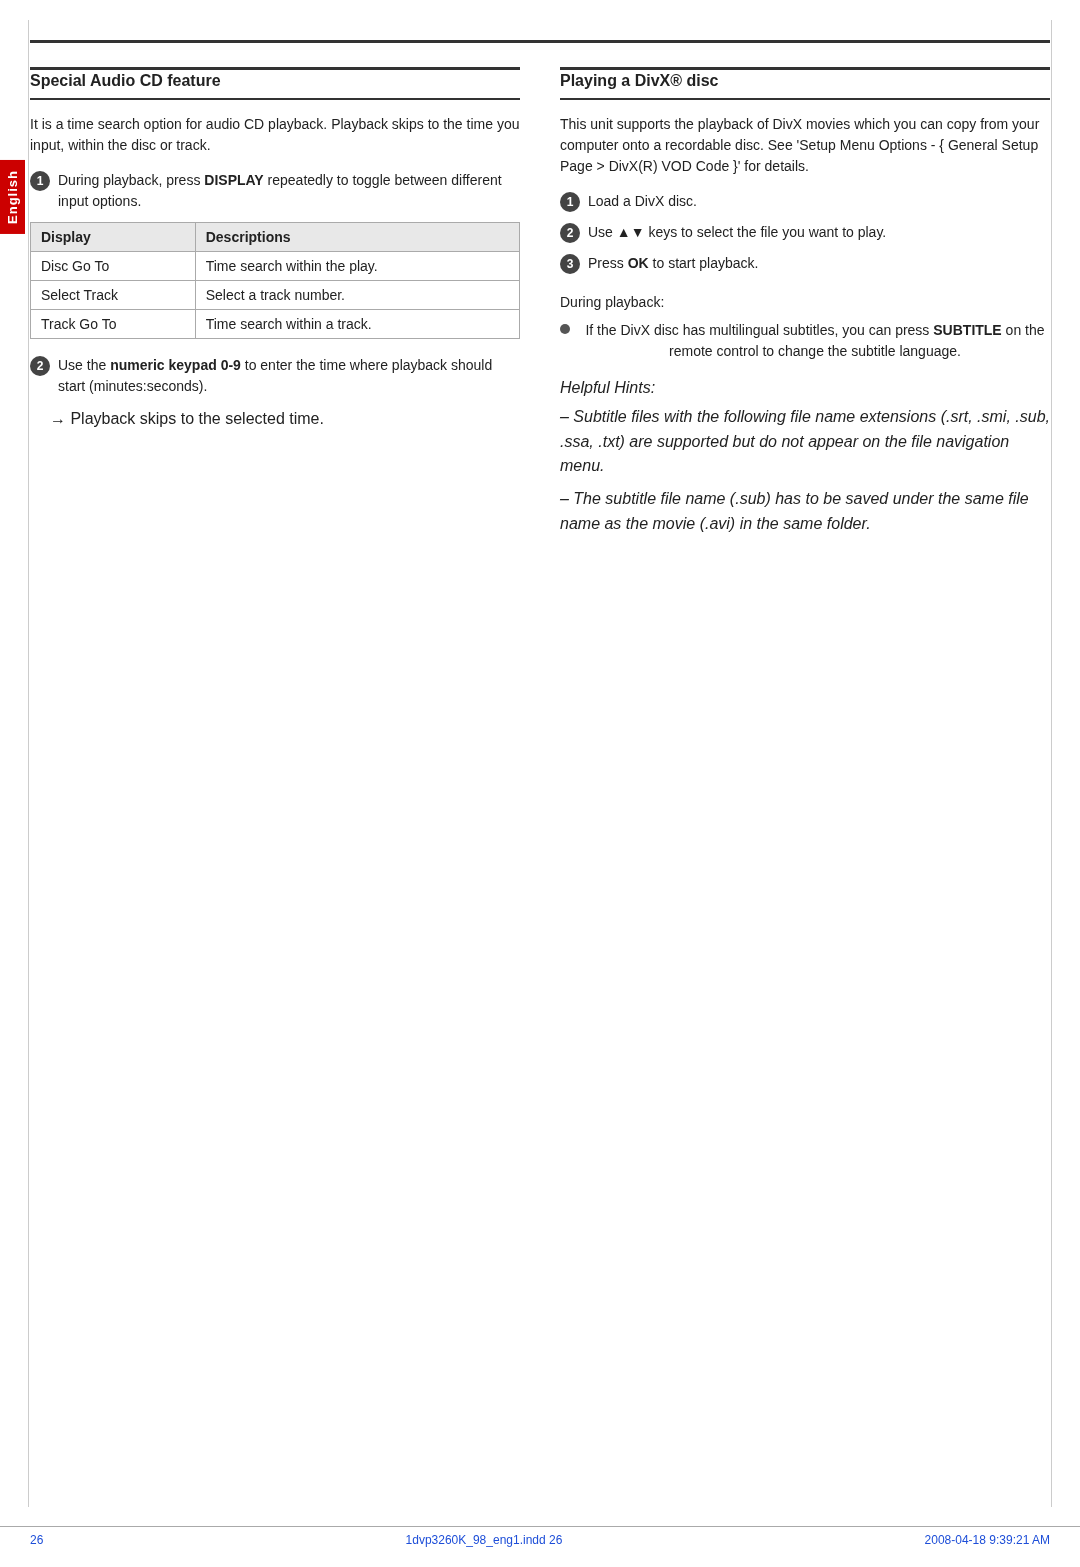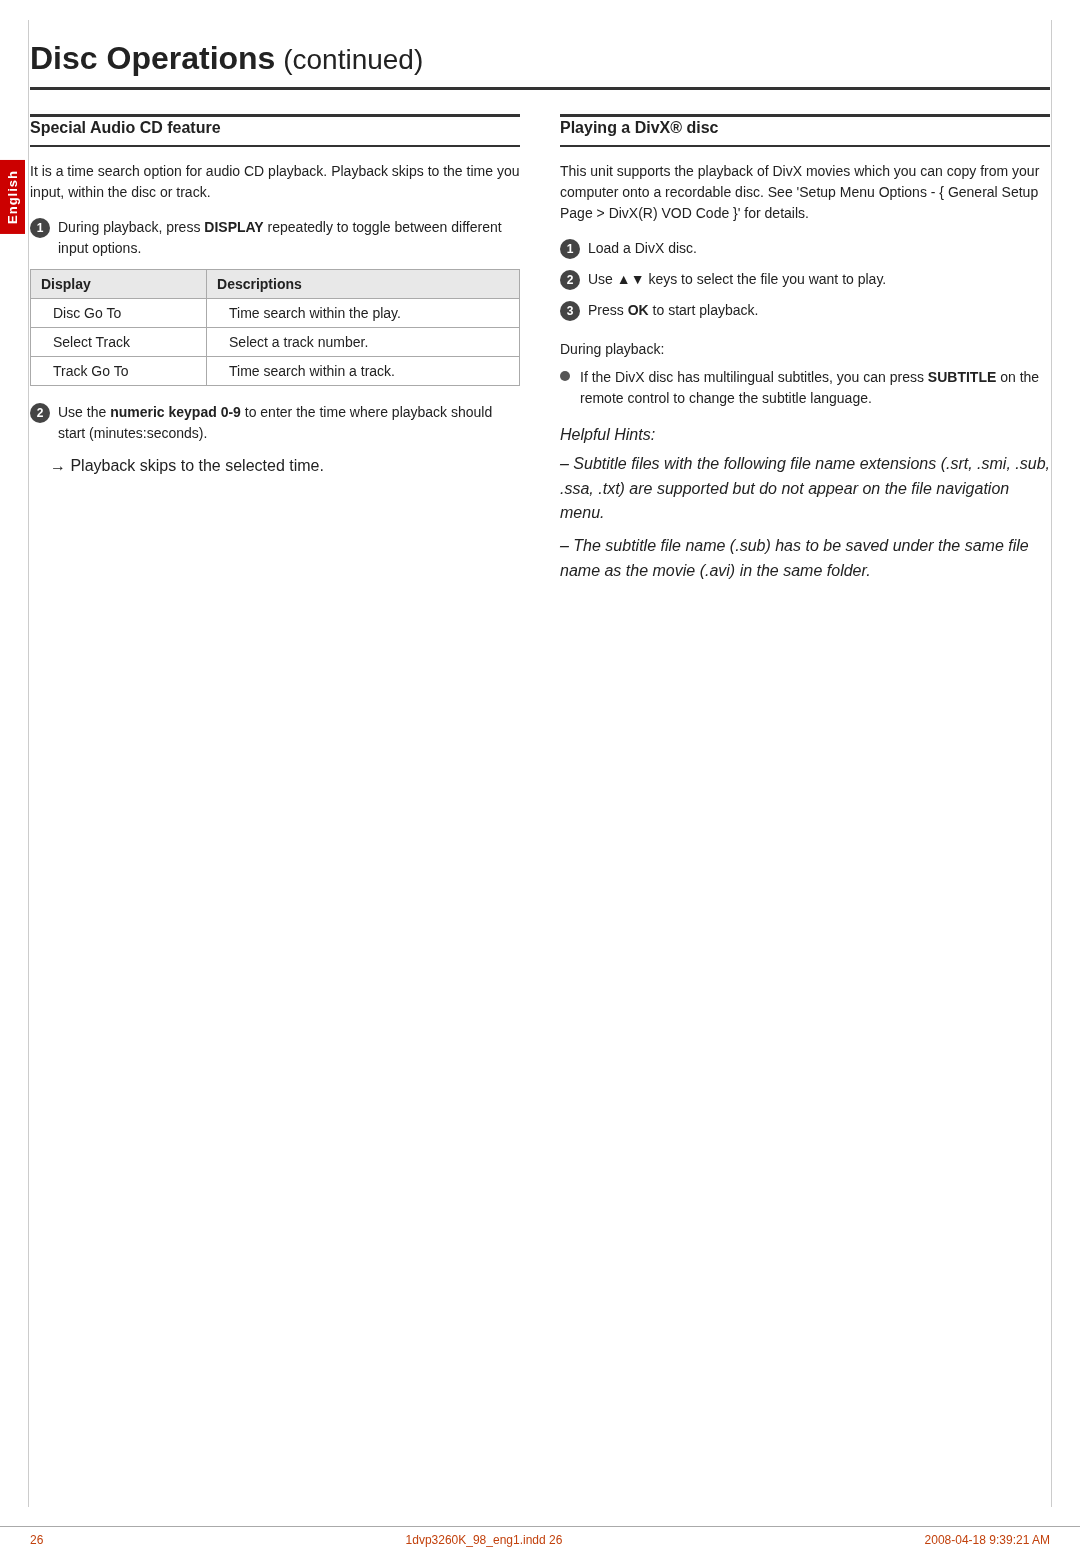--- a/index.html
+++ b/index.html
@@ -144,21 +144,21 @@
     .display-table th {
       background: #e8e8e8;
       border: 1px solid #aaa;
       padding: 6px 10px;
       text-align: left;
       font-weight: bold;
     }
 
     .display-table td {
       border: 1px solid #aaa;
-      padding: 6px 22px;
+      padding: 6px 10px;
       vertical-align: top;
     }
 
     
     .arrow-note {
       font-size: 16px;
       margin-left: 20px;
       margin-bottom: 10px;
       line-height: 1.5;
     }
@@ -181,20 +181,21 @@
       height: 10px;
       border-radius: 50%;
       background: #555;
       flex-shrink: 0;
       margin-right: 10px;
       margin-top: 4px;
     }
 
     .bullet-content {
       flex: 1;
+      text-align: center;
     }
 
     
     .during-label {
       font-size: 14px;
       margin-left: 0;
       margin-bottom: 10px;
       margin-top: 20px;
     }
 
@@ -216,21 +217,21 @@
     .page-footer {
       position: absolute;
       bottom: 20px;
       left: 0;
       right: 0;
       display: flex;
       justify-content: space-between;
       align-items: center;
       padding: 0 30px;
       font-size: 12px;
-      color: #c2410c;
+      color: #1d4ed8;
       border-top: 1px solid #aaa;
       padding-top: 6px;
     }
 
     
     .bold { font-weight: bold; }
 
     
     .left-margin-line {
       position: absolute;
@@ -255,23 +256,20 @@
 
 <div class="page-wrapper">
 
   <div class="left-margin-line"></div>
   <div class="right-margin-line"></div>
 
   <div class="english-tab">English</div>
 
   <div class="main-content">
 
-    <h1 class="page-title">
-      <span>Disc Operations</span><span style="font-weight: normal; font-size: 28px;"> (continued)</span>
-    </h1>
     <hr class="page-title-rule">
 
     <div class="two-col">
 
       <div class="col-left">
 
         <hr class="section-rule-top">
         <h2 class="section-title">Special Audio CD feature</h2>
         <hr class="section-rule-bottom">
 

